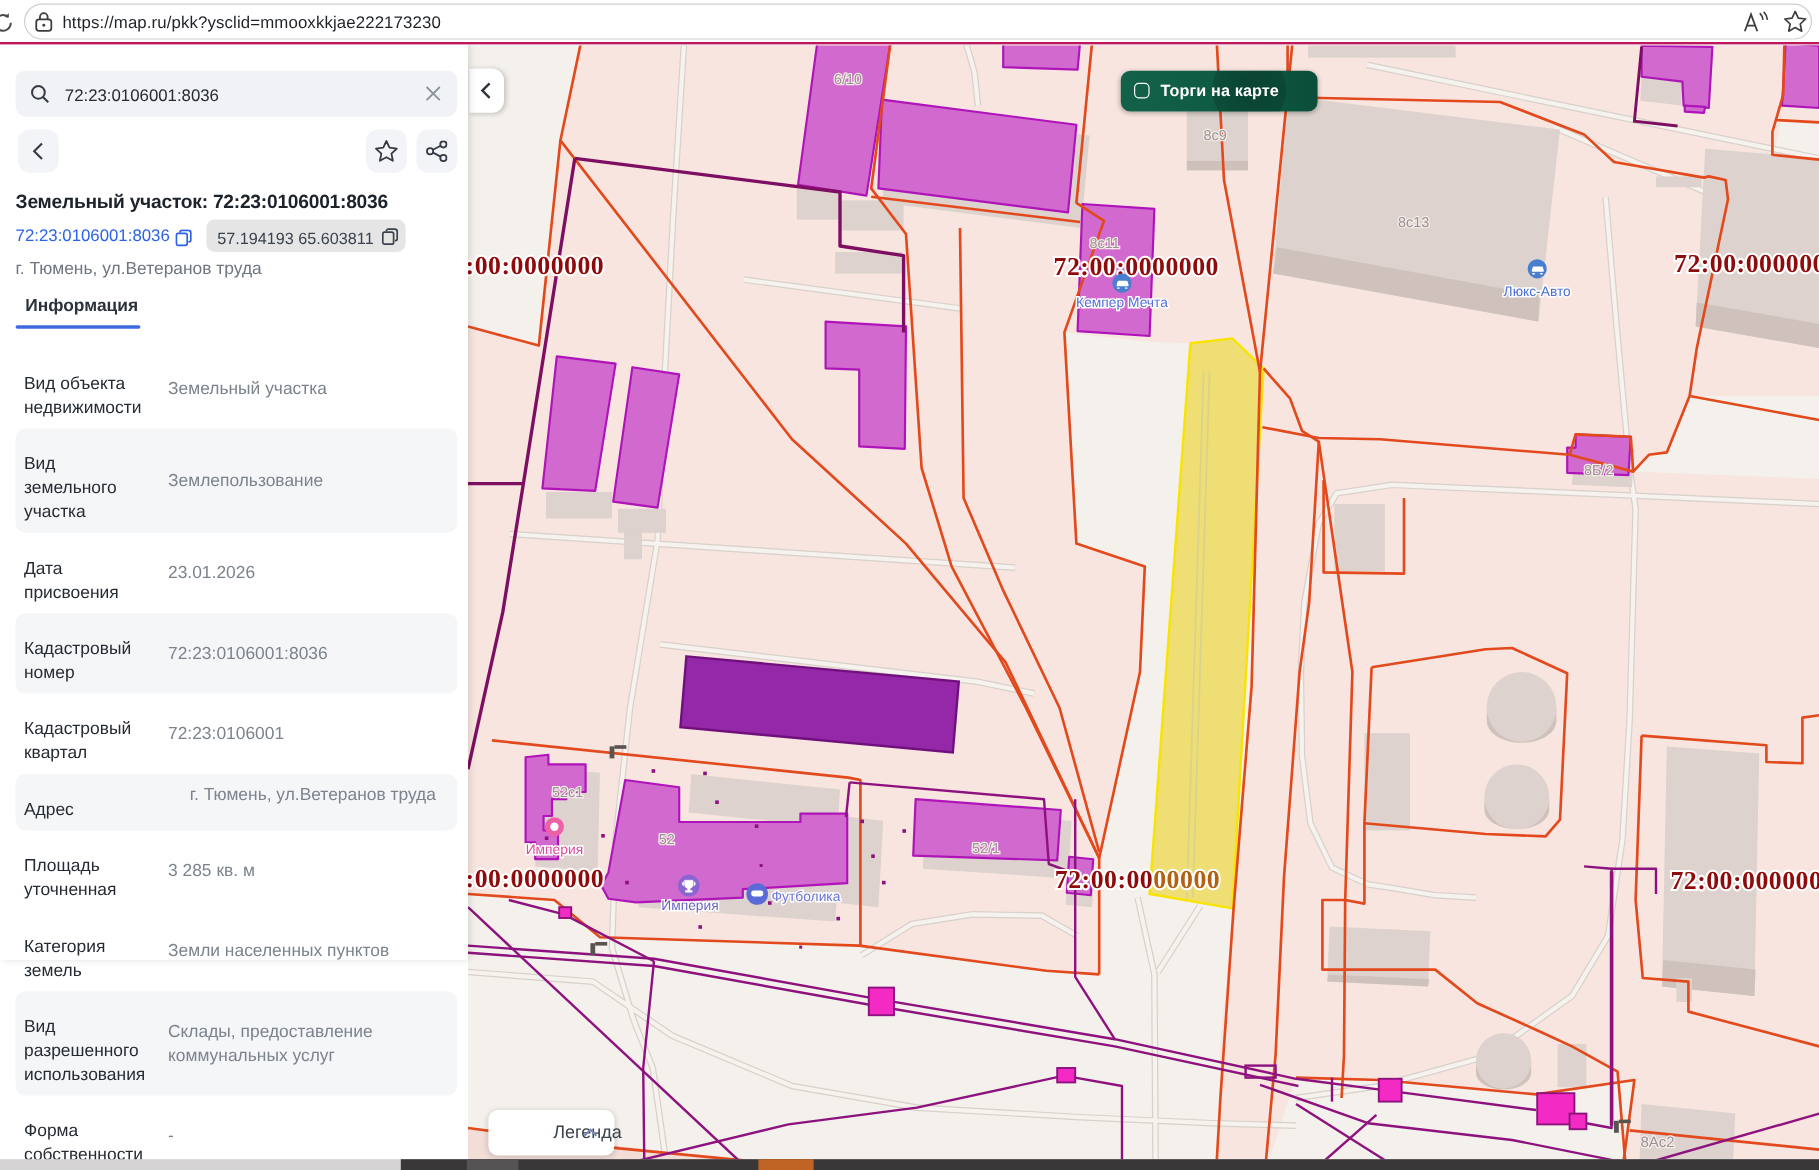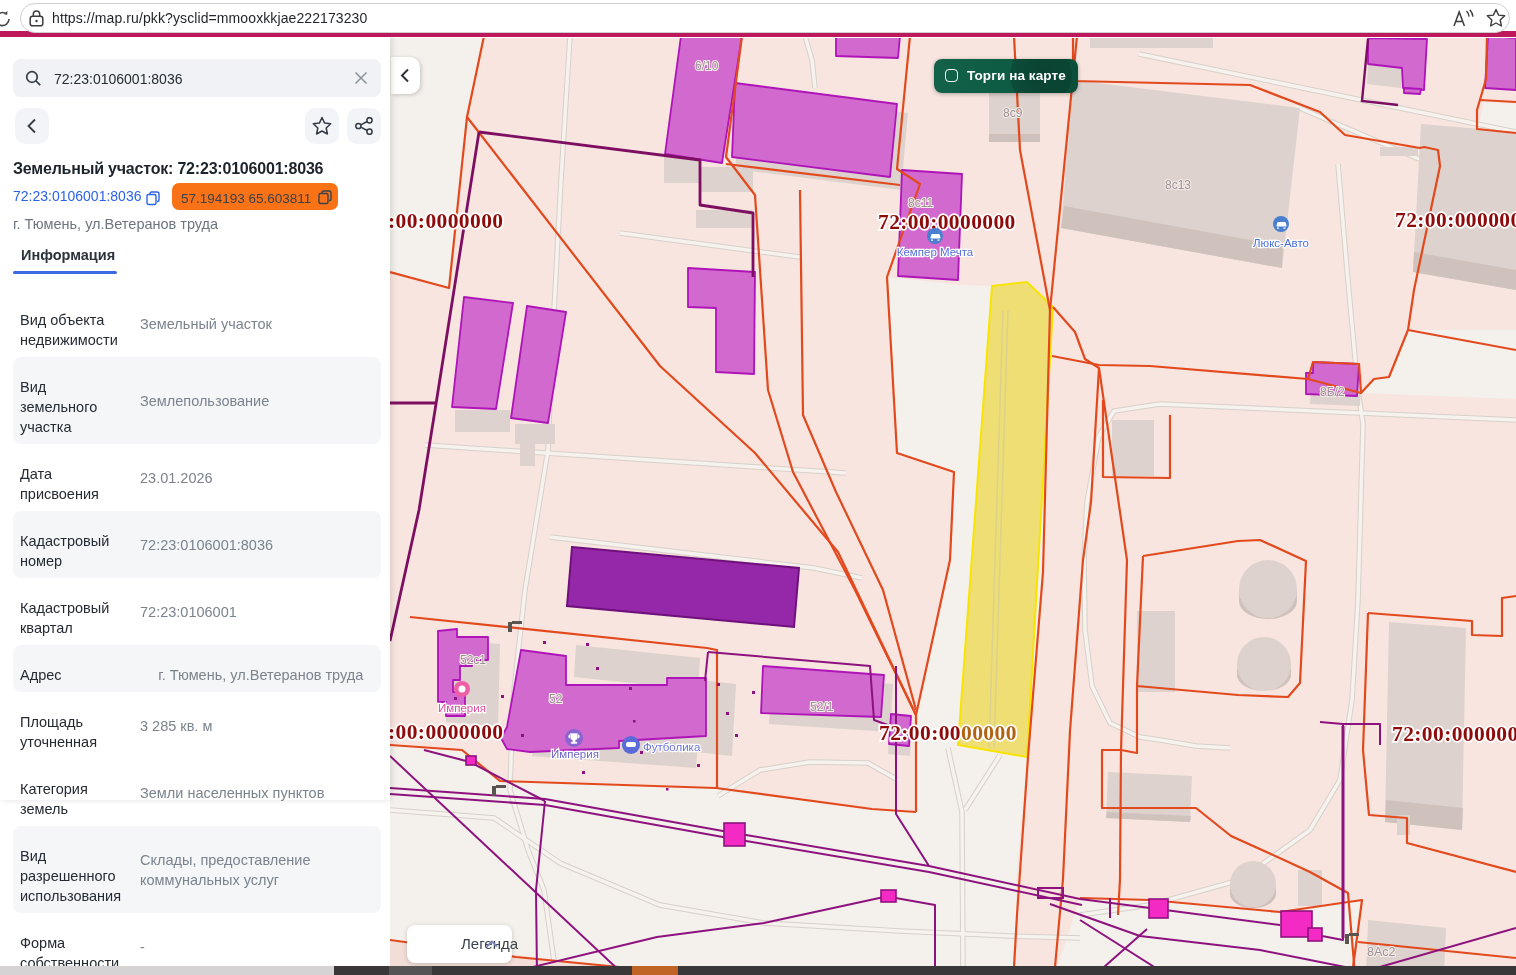--- a/index.html
+++ b/index.html
@@ -1,51 +1,51 @@
 <!DOCTYPE html>
 <html lang="ru"><head>
 <meta charset="utf-8">
 <style>
   * { margin:0; padding:0; box-sizing:border-box; }
   html,body { width:1516px; height:975px; overflow:hidden; background:#fff;
     font-family:"Liberation Sans", sans-serif; }
   
   #topbar { position:absolute; left:0; top:0; width:1516px; height:37px; background:#fff;
-    border-bottom:6px solid #be185d; z-index:50; }
+    border-bottom:2px solid #be185d; z-index:50; }
   #urlpill { position:absolute; left:20px; top:3px; width:1490px; height:30px;
     border:1px solid #cfcfcf; border-radius:16px; background:#fff; }
   #urltext { position:absolute; left:52px; top:10px; font-size:14px; color:#1f2328; letter-spacing:0.1px;}
   
   #panel { position:absolute; left:0; top:36px; width:390px; height:764px; background:#fff;
     z-index:30; box-shadow:2px 0 6px rgba(0,0,0,.12); }
   #searchbox { position:absolute; left:13px; top:23px; width:368px; height:38px;
     background:#f0f2f5; border-radius:8px; }
   #searchtext { position:absolute; left:41px; top:12px; font-size:14px; color:#252b33; }
   .sqbtn { position:absolute; background:#f2f4f7; border-radius:10px; width:34px; height:36px; }
   #title { position:absolute; left:13px; top:124px; font-size:16px; font-weight:bold; color:#1d232b; letter-spacing:-0.2px;}
   #linkrow { position:absolute; left:13px; top:147px; height:28px; }
   #cadlink { color:#2b63e8; font-size:14px; display:inline-block; margin-top:5px;}
-  #coordchip { position:absolute; left:159px; top:0px; height:27px; background:#f97316; white-space:nowrap;
+  #coordchip { position:absolute; left:159px; top:0px; height:27px; background:#e5e5e5; white-space:nowrap;
     border-radius:7px; font-size:13.5px; color:#39424d; padding:5px 9px 0 9px; }
   #address { position:absolute; left:13px; top:180px; font-size:14.5px; color:#6d757f; }
   #tab { position:absolute; left:21px; top:211px; font-size:14.5px; font-weight:700; color:#2b323b; }
   #tabline { position:absolute; left:13px; top:235px; width:104px; height:3px; background:#3f69e0; border-radius:2px;}
   #infotable { position:absolute; left:13px; top:254px; width:368px; }
   .row { display:flex; align-items:center; border-radius:8px; padding:7px 0 7px 7px; }
   .row.g { background:#f5f6f8; }
   .rlab { width:92px; margin-right:28px; font-size:14.5px; color:#252b33; line-height:20px; padding-top:1px;margin-top:12px;}
   .rval { width:230px; font-size:14.5px; color:#7b838d; line-height:20px; padding-top:1px;}
-  .r1 { align-items:flex-end;gap:21px; }
+  .r1 { align-items:flex-start;gap:21px; }
   
   #map { position:absolute; left:390px; top:38px; width:1126px; height:937px; z-index:1; background:#f4f1ec;}
   
   #collapse { position:absolute; left:391px; top:57px; width:29px; height:37px; background:#fff;
     border-radius:0 10px 10px 0; box-shadow:1px 1px 4px rgba(0,0,0,.2); z-index:10; }
   
-  #greenbtn { position:absolute; left:934px; top:59px; width:144px; height:34px; border-radius:8px;
+  #greenbtn { position:absolute; left:934px; top:59px; width:164px; height:34px; border-radius:8px;
     background:linear-gradient(90deg,#14614a 0%, #0e5b44 55%, #0b4e3a 100%); z-index:10;
     box-shadow:0 1px 4px rgba(0,0,0,.3); overflow:hidden;}
   #greenbtn .circ { position:absolute; left:76px; top:-15px; width:62px; height:62px; border-radius:50%;
     background:radial-gradient(circle, rgba(8,50,36,.55) 0%, rgba(8,50,36,.35) 70%, rgba(8,50,36,0) 100%); }
   #greenbtn .cb { position:absolute; left:11px; top:10px; width:13px; height:13px; border:1.5px solid #fff;
     border-radius:4px; }
   #greenbtn .txt { position:absolute; left:33px; top:9px; color:#fff; font-size:13.5px; font-weight:600; letter-spacing:0.1px;}
   
   #legend { position:absolute; left:407px; top:925px; width:105px; height:38px; background:#fff;
     border-radius:8px; box-shadow:0 1px 5px rgba(0,0,0,.18); z-index:10;}
@@ -370,21 +370,21 @@
         <path d="M4 3 V2.5 a1.5 1.5 0 0 1 1.5 -1.5 H11 a2 2 0 0 1 2 2 V9 a1.5 1.5 0 0 1 -1.5 1.5 H11" fill="none" stroke="#39424d" stroke-width="1.4"></path>
       </svg>
     </span>
   </div>
   <div id="address">г. Тюмень, ул.Ветеранов труда</div>
   <div id="tab">Информация</div>
   <div id="tabline"></div>
   <div id="infotable">
     <div class="row">
         <div class="rlab">Вид объекта недвижимости</div>
-        <div class="rval">Земельный участок</div>
+        <div class="rval">Земельный участка</div>
       </div>
     <div class="row g">
         <div class="rlab">Вид земельного участка</div>
         <div class="rval">Землепользование</div>
       </div>
     <div class="row">
         <div class="rlab">Дата присвоения</div>
         <div class="rval">23.01.2026</div>
       </div>
     <div class="row g">

